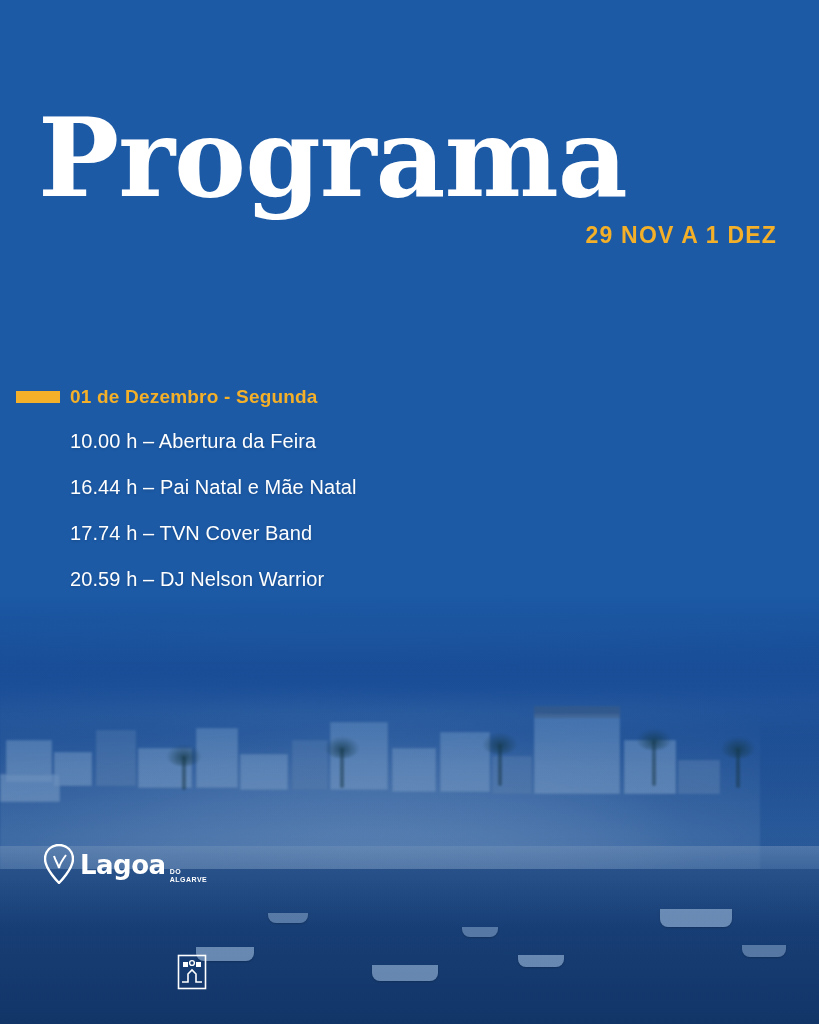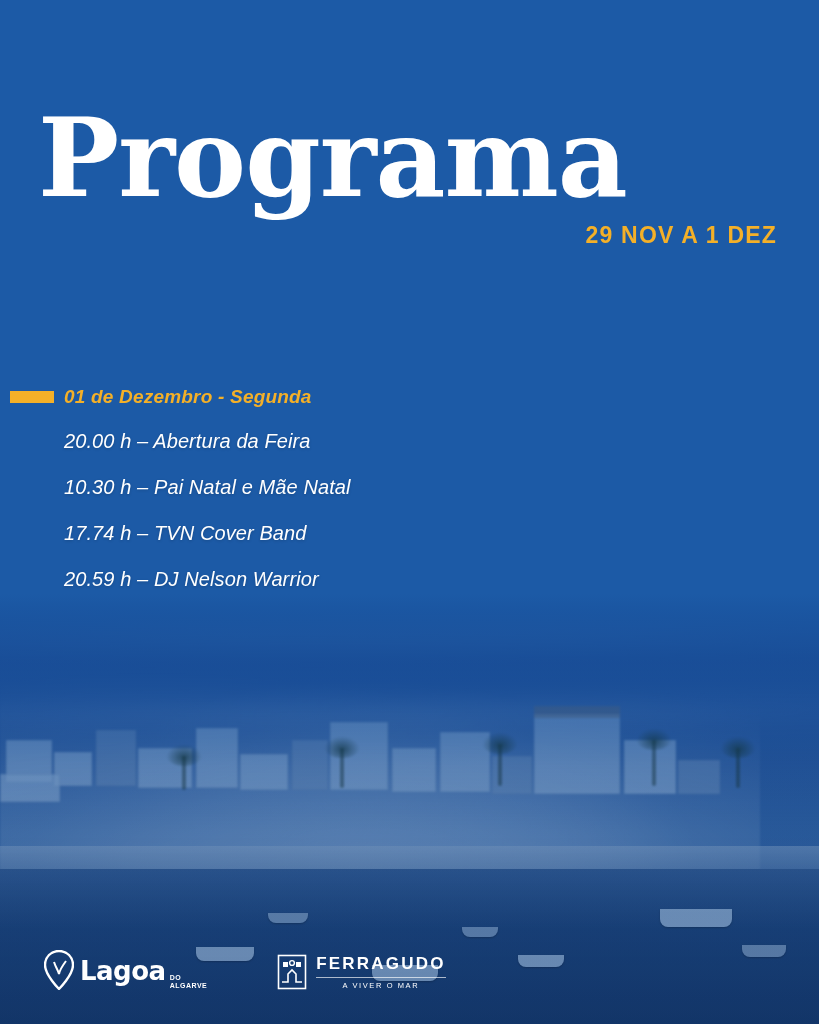--- a/index.html
+++ b/index.html
@@ -114,23 +114,22 @@
     right: 42px; top: 222px;
     color: #f4b028;
     font-weight: 700;
     font-size: 23px;
     letter-spacing: 1.2px;
     white-space: nowrap;
   }
 
   .schedule {
     position:absolute;
-    left: 10px; top: 386px;
+    left: 16px; top: 386px;
     width: 700px;
-    font-style: italic;
   }
   .day-row {
     display:flex; align-items:center;
     margin-bottom: 22px;
   }
   .day-bar {
     width: 44px; height: 12px;
     background: #f4b028;
     margin-right: 10px;
     flex: 0 0 auto;
@@ -147,21 +146,21 @@
     font-weight: 400;
     letter-spacing: 0.1px;
     margin: 0 0 23px 54px;
     text-shadow: 0 1px 3px rgba(0,0,0,0.18);
   }
 
   
   .logos {
     position:absolute;
     left: 44px; bottom: 34px;
-    display:flex; align-items:flex-end; gap: 70px;
+    display:flex; align-items:flex-end; gap: 70px; flex-direction: column;
   }
   .logo-lagoa { display:flex; align-items:flex-end; gap:6px; }
   .lagoa-mark { width:30px; height:40px; }
   .lagoa-text { display:flex; align-items:baseline; gap:4px; }
   .lagoa-name {
     color:#fff; font-size:26px; font-weight:700;
     font-family:"DejaVu Sans","Liberation Sans",sans-serif;
     letter-spacing:-0.5px;
   }
   .lagoa-sub {
@@ -235,22 +234,22 @@
   <div class="content">
 
     <div class="title">Programa</div>
     <div class="dates">29 NOV A 1 DEZ</div>
 
     <div class="schedule">
       <div class="day-row">
         <div class="day-bar"></div>
         <div class="day-label">01 de Dezembro - Segunda</div>
       </div>
-      <div class="event">20.00 h – Abertura da Feira</div>
-      <div class="event">10.30 h – Pai Natal e Mãe Natal</div>
+      <div class="event">10.00 h – Abertura da Feira</div>
+      <div class="event">16.44 h – Pai Natal e Mãe Natal</div>
       <div class="event">17.74 h – TVN Cover Band</div>
       <div class="event">20.59 h – DJ Nelson Warrior</div>
     </div>
 
     <div class="logos">
 
       <div class="logo-lagoa">
         <span class="lagoa-mark">
           <svg viewBox="0 0 30 40" width="30" height="40" aria-hidden="true">
             <path d="M15 1 C7 1 1 7 1 15 C1 25 15 39 15 39 C15 39 29 25 29 15 C29 7 23 1 15 1 Z" fill="none" stroke="#ffffff" stroke-width="2.4"></path>
@@ -269,21 +268,17 @@
       <div class="logo-ferragudo">
         <span class="ferr-mark">
           <svg viewBox="0 0 30 36" width="30" height="36" aria-hidden="true">
             <rect x="1.5" y="1.5" width="27" height="33" fill="none" stroke="#ffffff" stroke-width="1.6"></rect>
             <path d="M5 28 L11 28 L11 20 L15 16 L19 20 L19 28 L25 28" fill="none" stroke="#ffffff" stroke-width="1.6"></path>
             <rect x="6" y="8" width="5" height="5" fill="#ffffff"></rect>
             <rect x="19" y="8" width="5" height="5" fill="#ffffff"></rect>
             <circle cx="15" cy="9" r="2.4" fill="none" stroke="#ffffff" stroke-width="1.4"></circle>
           </svg>
         </span>
-        <span class="ferr-text">
-          <span class="ferr-name">FERRAGUDO</span>
-          <span class="ferr-sub">A VIVER O MAR</span>
-        </span>
       </div>
 
     </div>
   </div>
 </div>
 
 </body></html>

